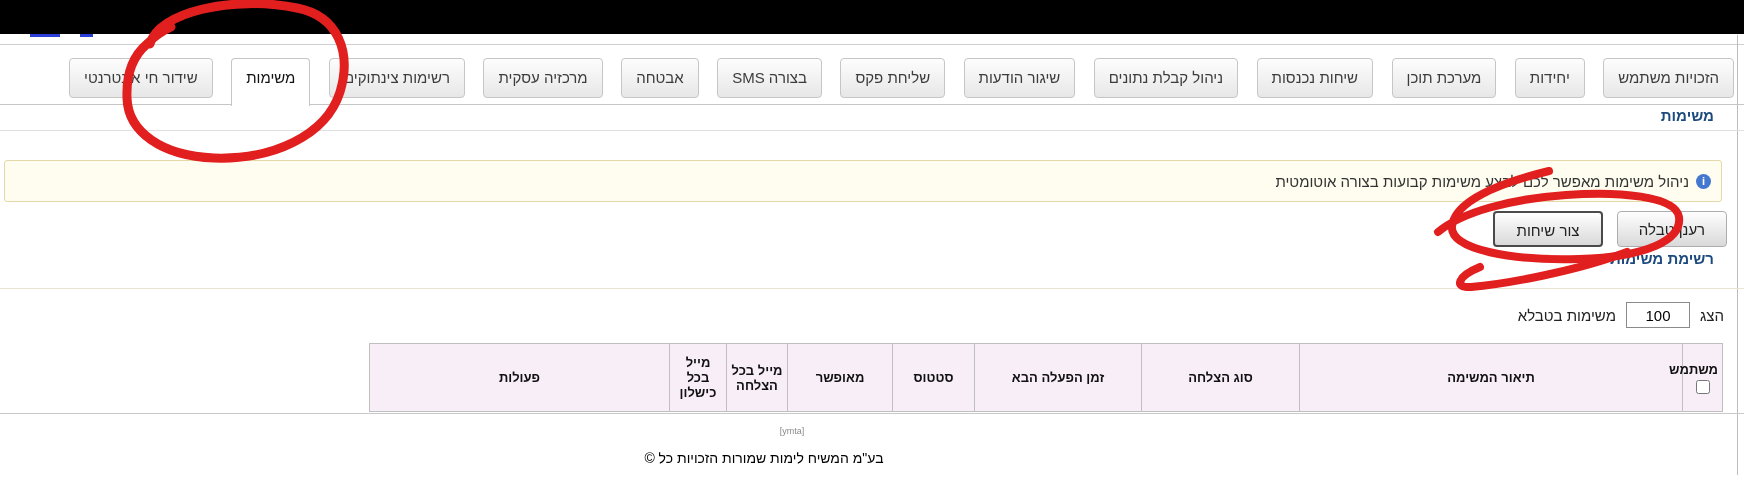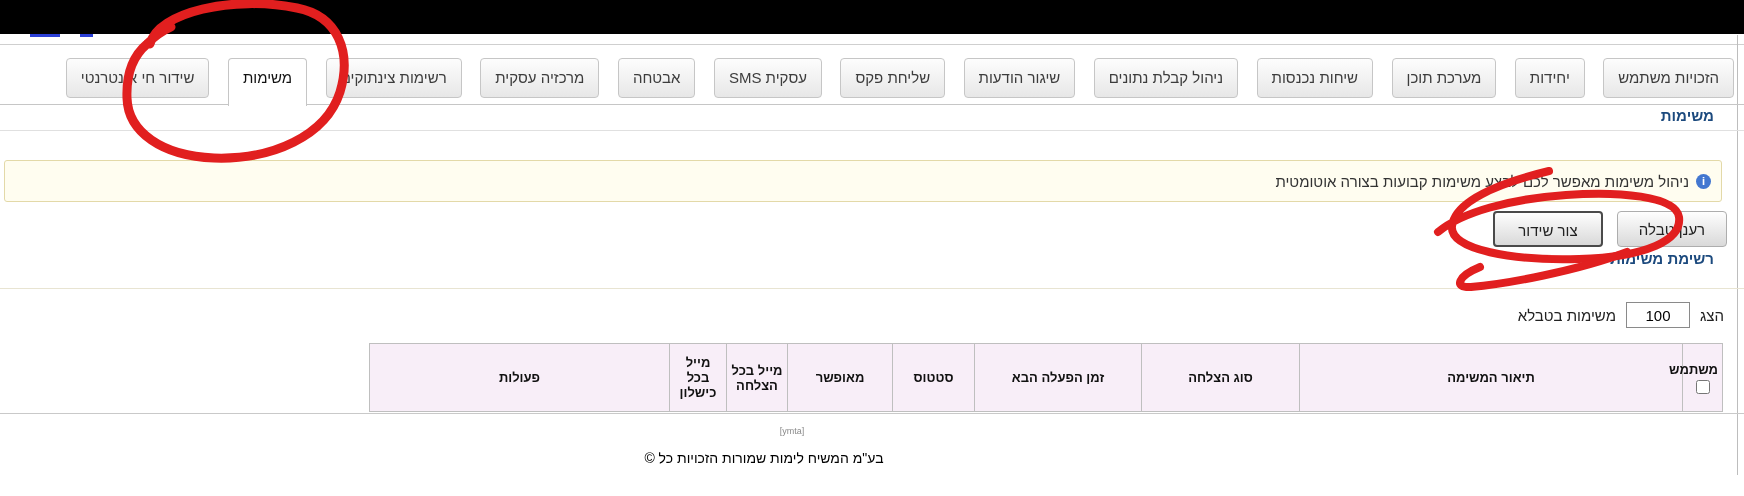--- a/index.html
+++ b/index.html
@@ -105,37 +105,37 @@
 
 <div class="abs tabs-rule"></div>
 <div class="abs tabbar">
   <div class="tab">הזכויות משתמש</div>
   <div class="tab">יחידות</div>
   <div class="tab">מערכת תוכן</div>
   <div class="tab">שיחות נכנסות</div>
   <div class="tab">ניהול קבלת נתונים</div>
   <div class="tab">שיגור הודעות</div>
   <div class="tab">שליחת פקס</div>
-  <div class="tab">עסקית SMS</div>
+  <div class="tab">בצורה SMS</div>
   <div class="tab">אבטחה</div>
   <div class="tab">מרכזיה עסקית</div>
   <div class="tab">רשימות צינתוקים</div>
   <div class="tab active">משימות</div>
   <div class="tab">שידור חי אינטרנטי</div>
 </div>
 
 <div class="abs page-title">משימות</div>
 <div class="abs title-rule"></div>
 
 <div class="abs infobar">
   <span class="info-icon">i</span>
   <span class="infobar-text">ניהול משימות מאפשר לכם לבצע משימות קבועות בצורה אוטומטית</span>
 </div>
 
-<button class="btn btn-create">צור שידור</button>
+<button class="btn btn-create">צור שיחות</button>
 <button class="btn btn-refresh">רענן טבלה</button>
 
 <div class="abs list-heading">רשימת משימות</div>
 <div class="abs list-rule"></div>
 
 <div class="abs count-row">
   <span>הצג</span>
   <input class="count-input" type="text" value="100" style="">
   <span>משימות בטבלא</span>
 </div>

